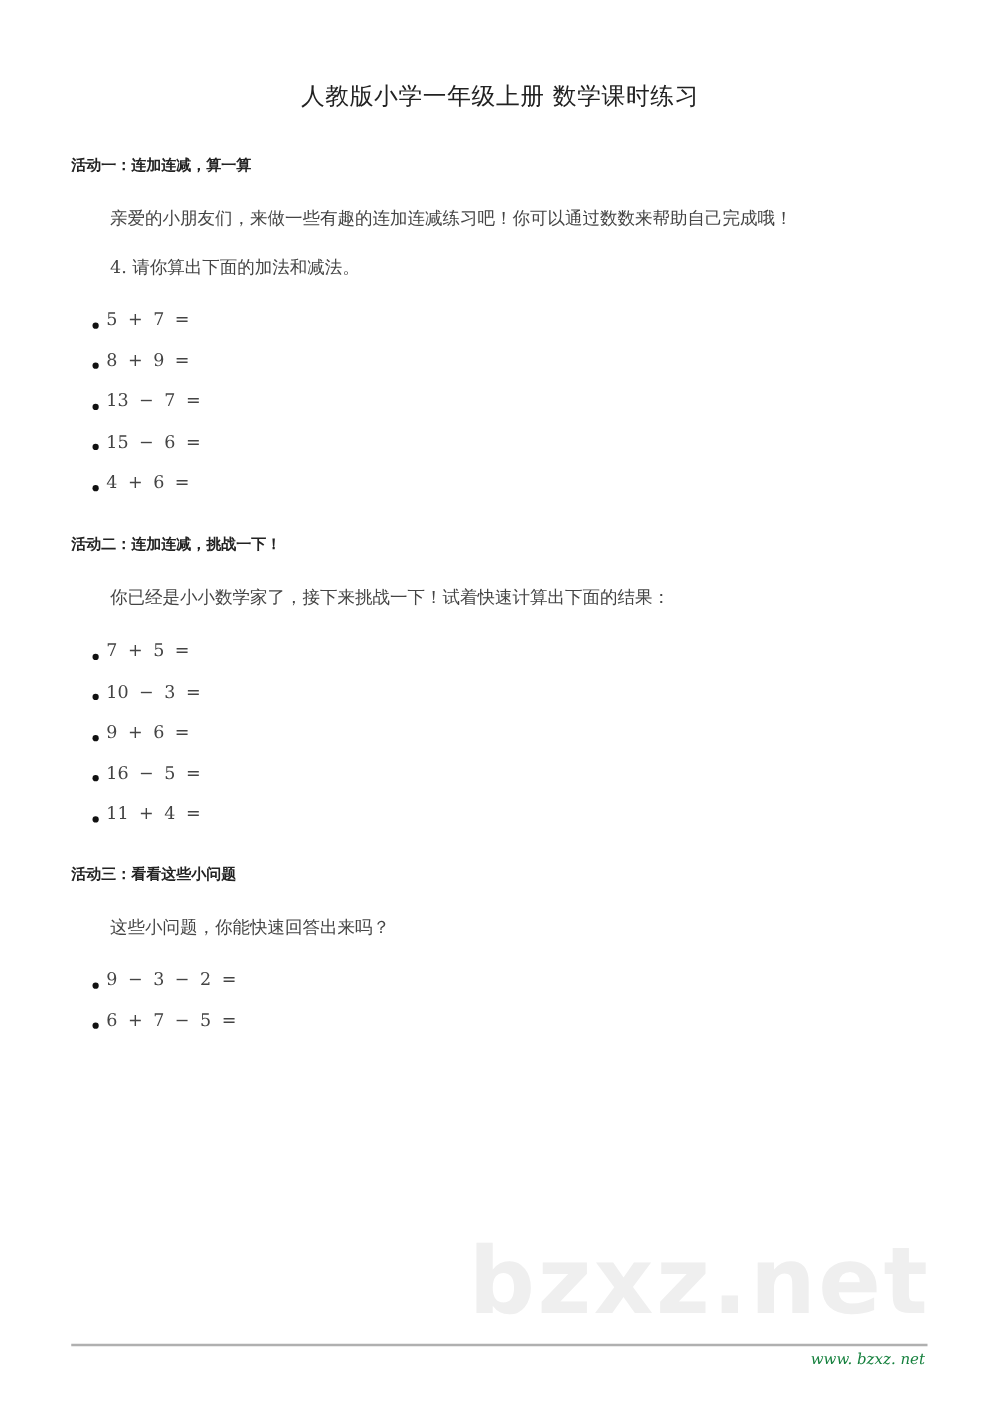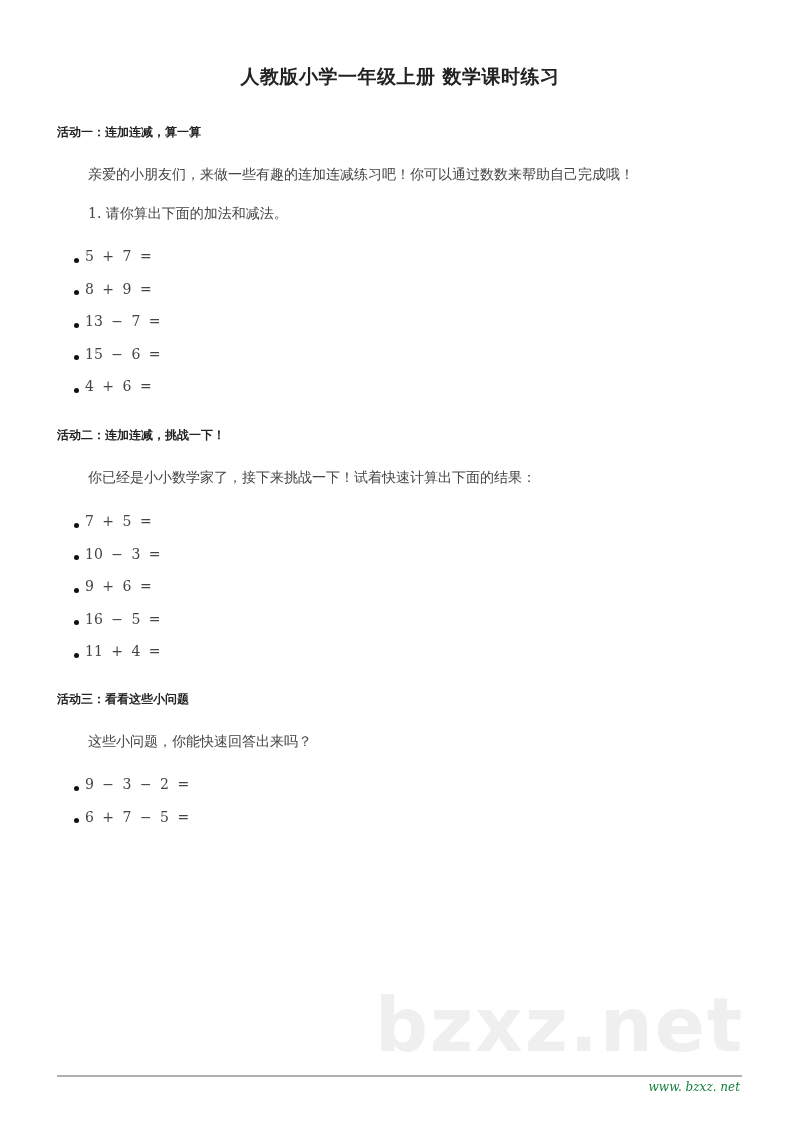--- a/index.html
+++ b/index.html
@@ -4,21 +4,21 @@
   <style>
     html, body { margin: 0; padding: 0; background: #ffffff; }
     body {
       width: 800px; height: 1130px; position: relative; overflow: hidden;
       font-family: "DejaVu Serif", "Liberation Serif", serif;
       color: #333333;
     }
     .title {
       position: absolute; top: 64px; left: 0; width: 800px; text-align: center;
       font-family: "DejaVu Sans", "Liberation Sans", sans-serif;
-      font-weight: bold; font-size: 19px; color: #222; letter-spacing: 0.5px;
+      font-weight: normal; font-size: 19px; color: #222; letter-spacing: 0.5px;
     }
     .section-heading {
       position: absolute; left: 57px;
       font-family: "DejaVu Sans", "Liberation Sans", sans-serif;
       font-weight: bold; font-size: 12px; color: #222;
     }
     .para {
       position: absolute; left: 88px; font-size: 14px; color: #444;
     }
     .bullet-list { position: absolute; left: 74px; margin: 0; padding: 0; list-style: none; }
@@ -42,21 +42,21 @@
       font-family: "DejaVu Serif", "Liberation Serif", serif; font-style: italic; font-size: 12px; color: #15803d;
     }
   </style>
 </head>
 <body>
 
 <div class="title">人教版小学一年级上册  数学课时练习</div>
 
 <div class="section-heading" style="top:124px;">活动一：连加连减，算一算</div>
 <div class="para" style="top:166px;">亲爱的小朋友们，来做一些有趣的连加连减练习吧！你可以通过数数来帮助自己完成哦！</div>
-<div class="para" style="top:205px;">1.  请你算出下面的加法和减法。</div>
+<div class="para" style="top:205px;">4.  请你算出下面的加法和减法。</div>
 <ul class="bullet-list" style="top:240px;">
   <li class="bullet-item">
       <span class="bullet-dot"></span>
       <span class="expr">5 + 7 =</span>
     </li>
   <li class="bullet-item">
       <span class="bullet-dot"></span>
       <span class="expr">8 + 9 =</span>
     </li>
   <li class="bullet-item">

